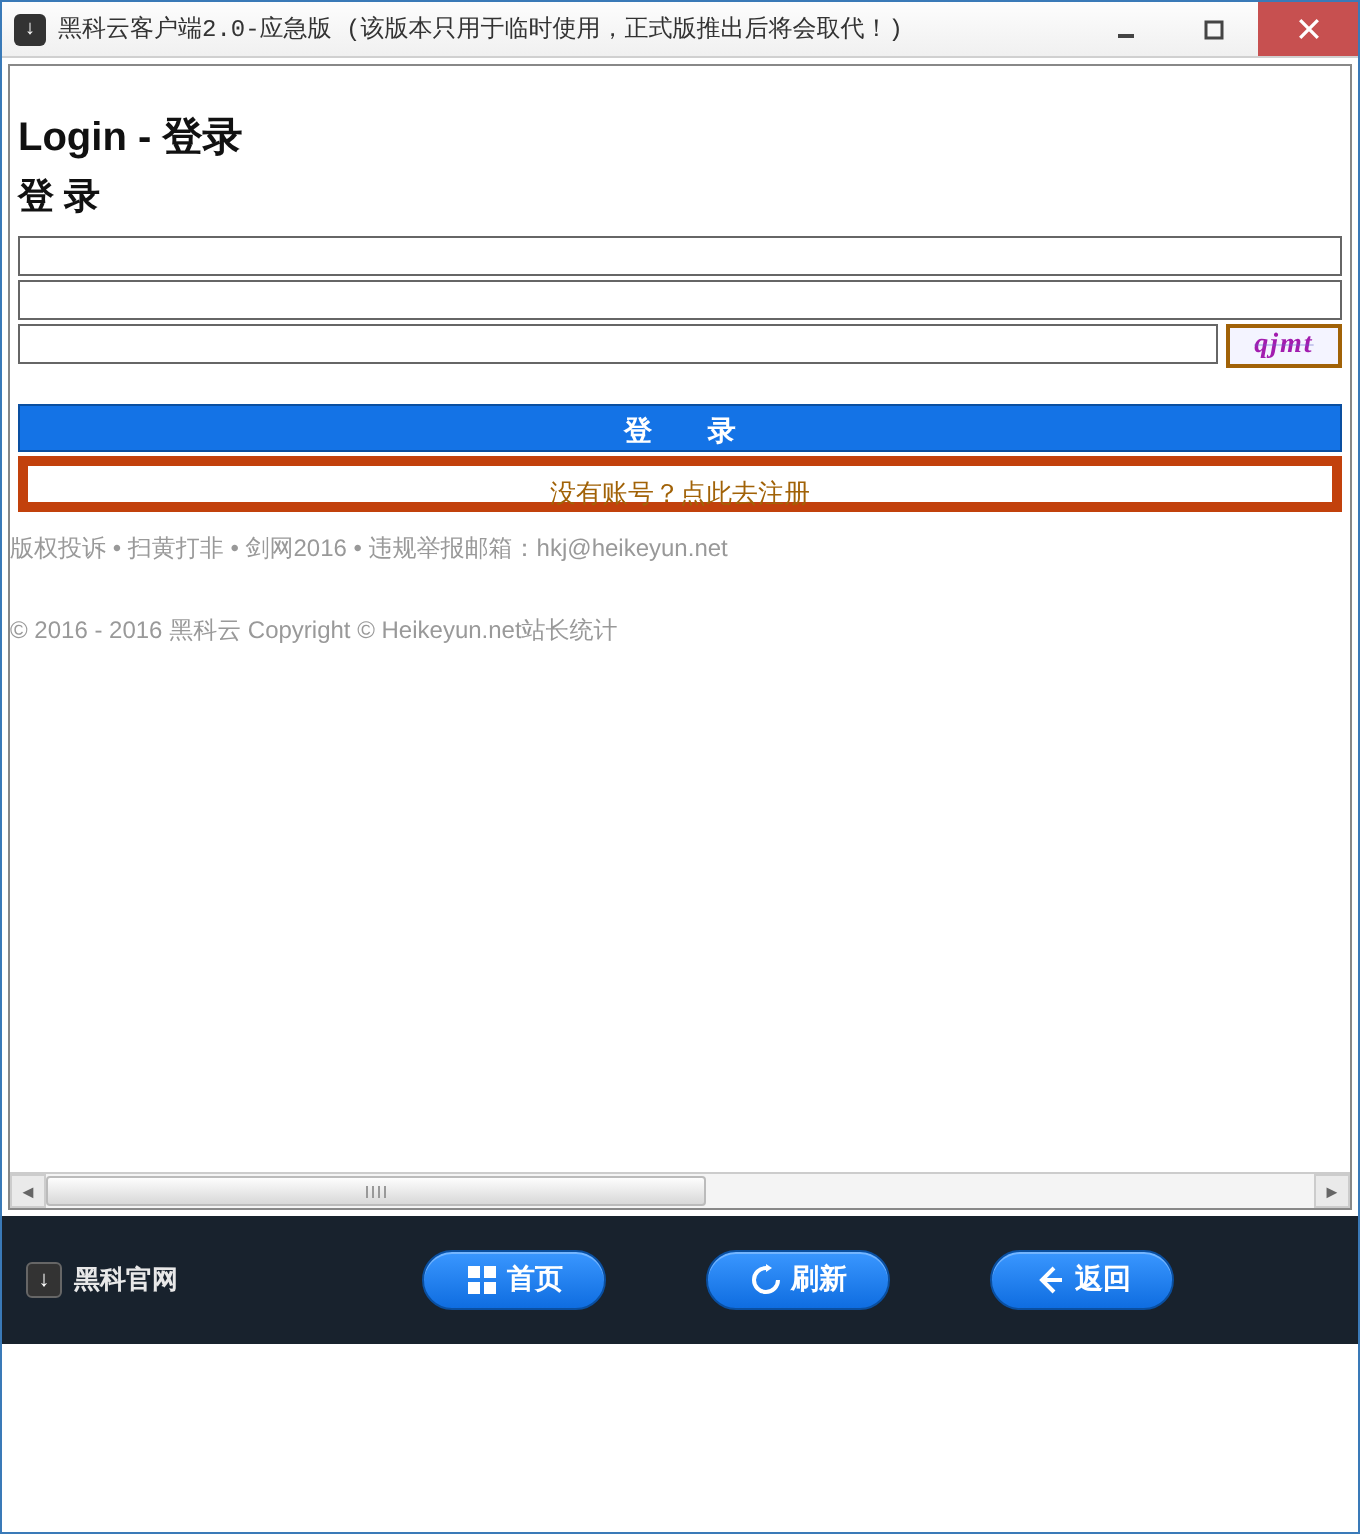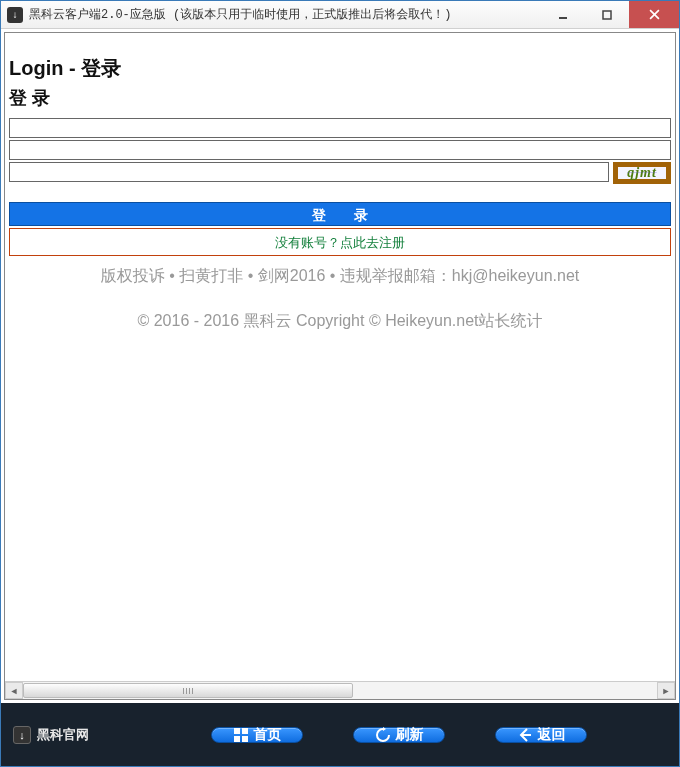--- a/index.html
+++ b/index.html
@@ -44,21 +44,21 @@
       color: #444;
     }
     .win-btn.min svg, .win-btn.max svg { width: 10px; height: 10px; }
     .win-btn.close {
       background: #c75050;
       color: #fff;
       width: 50px;
     }
     
     .viewport {
-      height: 668px;
+      height: 573px;
       border: 1px solid #888;
       margin: 3px;
       overflow: hidden;
       position: relative;
       background: #fff;
     }
     .page {
       padding: 0;
     }
     .login-head {
@@ -96,59 +96,59 @@
     .captcha-row .form-input-wrap {
       flex: 1;
       border: 1px solid #666;
       height: 20px;
     }
     .captcha-img {
       width: 58px;
       height: 22px;
       margin-left: 4px;
       background: #f4f4ff;
-      border: 5px solid #a16207;
+      border: 2px solid #a16207;
       display: flex;
       align-items: center;
       justify-content: center;
       font-family: serif;
       font-size: 14px;
       font-style: italic;
       font-weight: bold;
-      color: #4d7c0f;
+      color: #a21caf;
       letter-spacing: 1px;
       text-decoration: line-through;
       text-decoration-color: rgba(100,100,200,0.3);
       position: relative;
     }
     .login-btn {
       margin: 18px 4px 2px 4px;
       background: #1473e6;
       color: #fff;
       text-align: center;
       font-size: 14px;
       font-weight: bold;
       height: 24px;
       line-height: 24px;
       border: 1px solid #0a4fa0;
       letter-spacing: 12px;
       padding-left: 12px;
     }
     .reg-row {
       margin: 2px 4px;
-      border: 1px solid #c2410c;
+      border: 5px solid #c2410c;
       height: 28px;
       line-height: 28px;
       text-align: center;
       font-size: 13px;
-      color: #15803d;
+      color: #a16207;
     }
     .footer1, .footer2 {
-      text-align: center;
-      font-size: 16px;
+      text-align: left;
+      font-size: 12px;
       color: #999;
       margin-top: 10px;
     }
     .footer2 { margin-top: 24px; }
     
     .hscroll {
       position: absolute;
       bottom: 0; left: 0; right: 0;
       height: 18px;
       background: #f0f0f0;
@@ -215,21 +215,21 @@
       color: #fff;
       font-size: 11px;
     }
     .tb-buttons {
       display: flex;
       gap: 50px;
       margin-right: 80px;
     }
     .tb-btn {
       width: 92px;
-      height: 16px;
+      height: 30px;
       border-radius: 15px;
       background: linear-gradient(to bottom, #3a97ff, #0f6de0);
       border: 1px solid #0a4fa0;
       display: flex;
       align-items: center;
       justify-content: center;
       color: #fff;
       font-size: 14px;
       font-weight: bold;
       gap: 5px;

